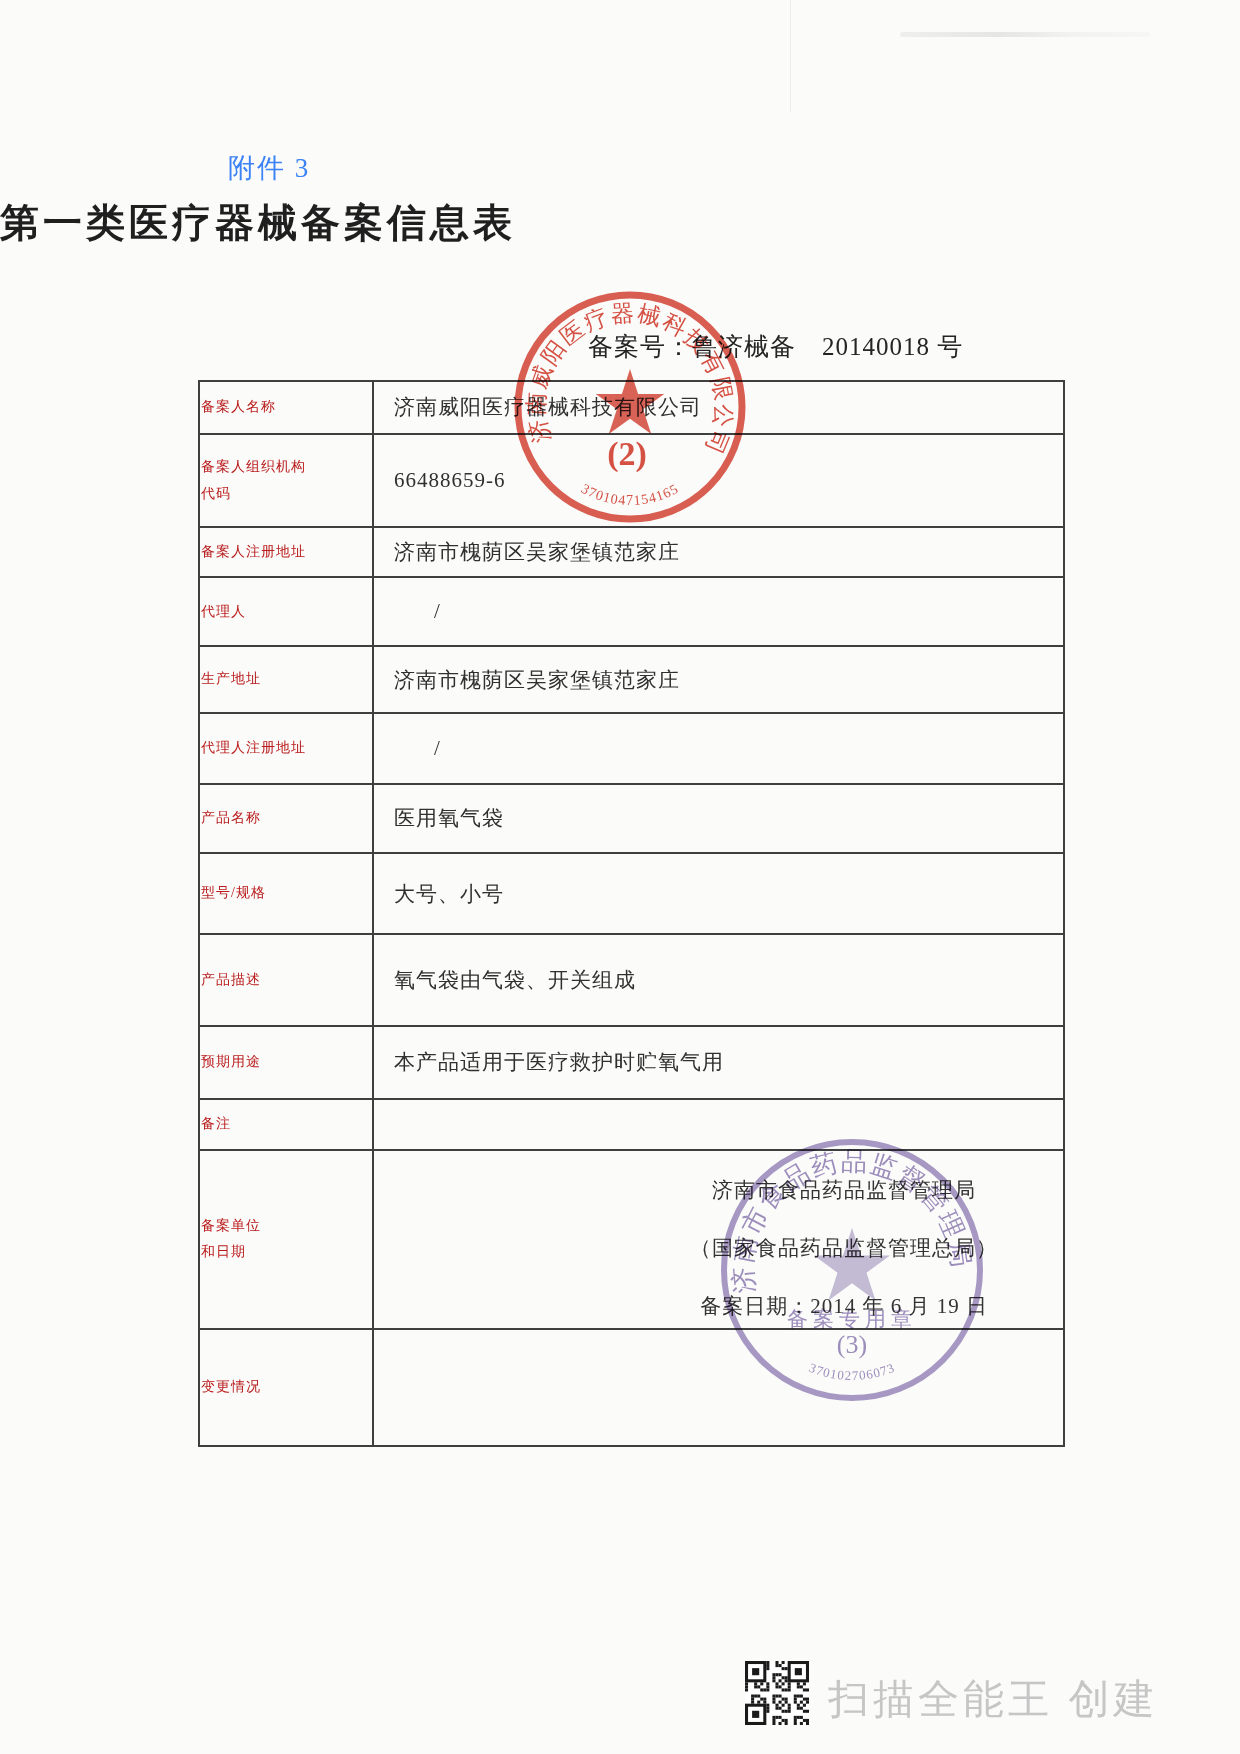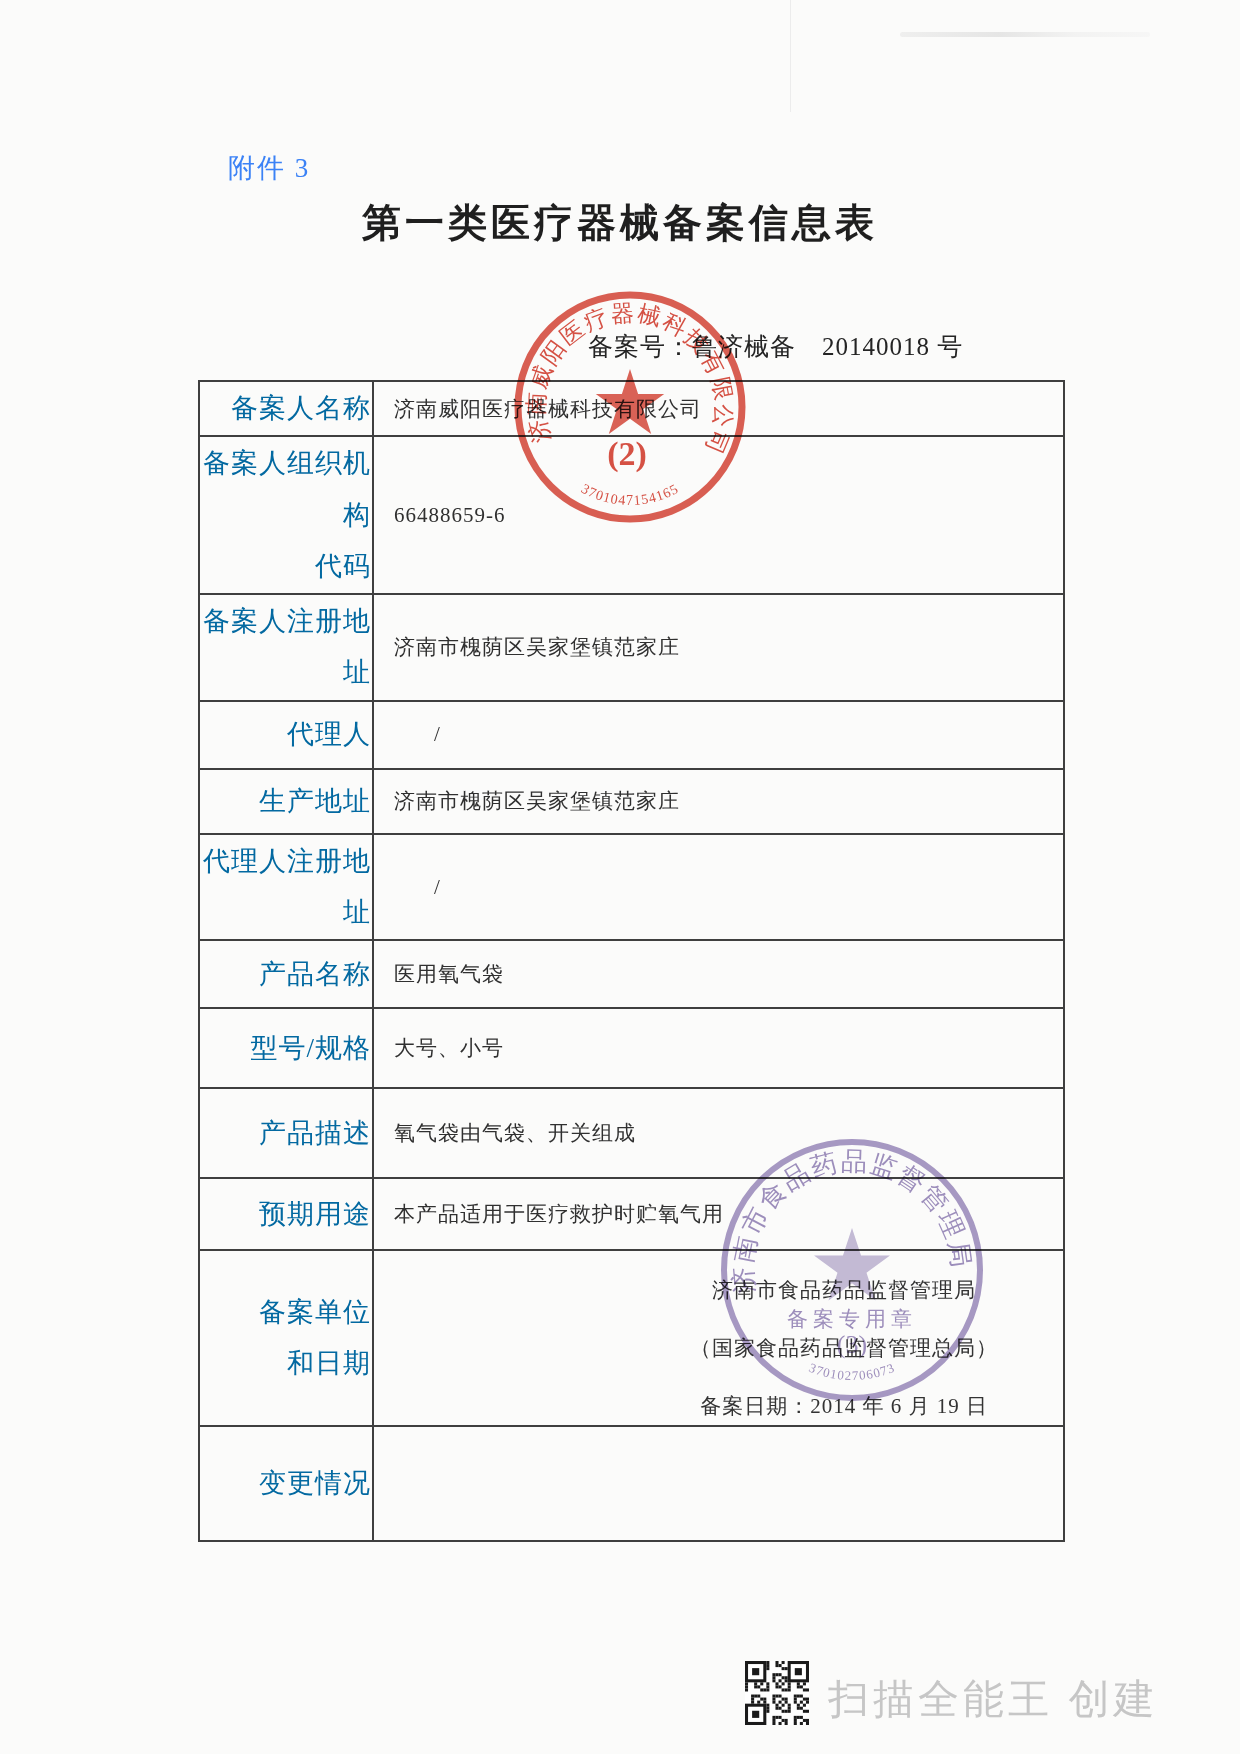--- a/index.html
+++ b/index.html
@@ -6,27 +6,27 @@
   body{
     width:1240px;height:1754px;position:relative;
     background:#fbfbfa;
     font-family:"Liberation Serif","DejaVu Serif",serif;
     color:#2e2e2e;overflow:hidden;
   }
   .artifact-vline{position:absolute;left:790px;top:0;width:1px;height:112px;background:#ececec;}
   .artifact-smudge{position:absolute;left:900px;top:32px;width:250px;height:5px;
     background:linear-gradient(90deg,#d8d8d8,#bdbdbd 40%,#e3e3e3 70%,#eee);opacity:.35;border-radius:3px;}
   .attachment{position:absolute;left:228px;top:150px;font-size:27px;letter-spacing:2px;color:#3b82f6;}
-  .doc-title{position:absolute;left:0;top:196px;width:1240px;text-align:center;
+  .doc-title{position:absolute;left:0;top:196px;width:1240px;
     font-size:39px;font-weight:bold;letter-spacing:4px;color:#1f1f1f;}
   .filing-line{position:absolute;left:588px;top:330px;font-size:25px;color:#242424;letter-spacing:1px;white-space:nowrap;}
   table.filing{position:absolute;left:198px;top:380px;width:867px;height:1067px;
     border-collapse:collapse;table-layout:fixed;}
   table.filing td{border:2px solid #3f3f3f;vertical-align:middle;}
-  td.lbl{width:170px;text-align:right;font-size:27px;color:#0369a1;
+  td.lbl{width:170px;text-align:left;font-size:14px;color:#b91c1c;
     white-space:pre-line;line-height:1.9;letter-spacing:1px;}
   td.val{font-size:21px;color:#303030;padding-left:20px;letter-spacing:1px;}
   td.val.slash{padding-left:60px;}
   td.val.unit-cell{position:relative;padding-left:0;}
   .unit-block{position:absolute;left:250px;top:10px;width:440px;}
   .unit-block div{text-align:center;font-size:21px;line-height:58px;color:#333;letter-spacing:1px;}
   .stamp{position:absolute;mix-blend-mode:multiply;pointer-events:none;}
   .stamp-company{left:505px;top:285px;width:250px;height:245px;opacity:.85;}
   .stamp-authority{left:700px;top:1128px;width:310px;height:290px;opacity:.78;}
   .qr{position:absolute;left:745px;top:1660px;width:64px;height:66px;}
@@ -78,20 +78,24 @@
     <td class="lbl">型号/规格</td>
     <td class="val">大号、小号</td>
   </tr>
   <tr style="height:90px">
     <td class="lbl">产品描述</td>
     <td class="val">氧气袋由气袋、开关组成</td>
   </tr>
   <tr style="height:72px">
     <td class="lbl">预期用途</td>
     <td class="val">本产品适用于医疗救护时贮氧气用</td>
+  </tr>
+  <tr style="height:50px">
+    <td class="lbl">备注</td>
+    <td class="val"></td>
   </tr>
   <tr style="height:176px">
     <td class="lbl">备案单位
 和日期</td>
     <td class="val unit-cell">
       <div class="unit-block">
         <div>济南市食品药品监督管理局</div>
         <div>（国家食品药品监督管理总局）</div>
         <div>备案日期：2014 年 6 月 19 日</div>
       </div>

